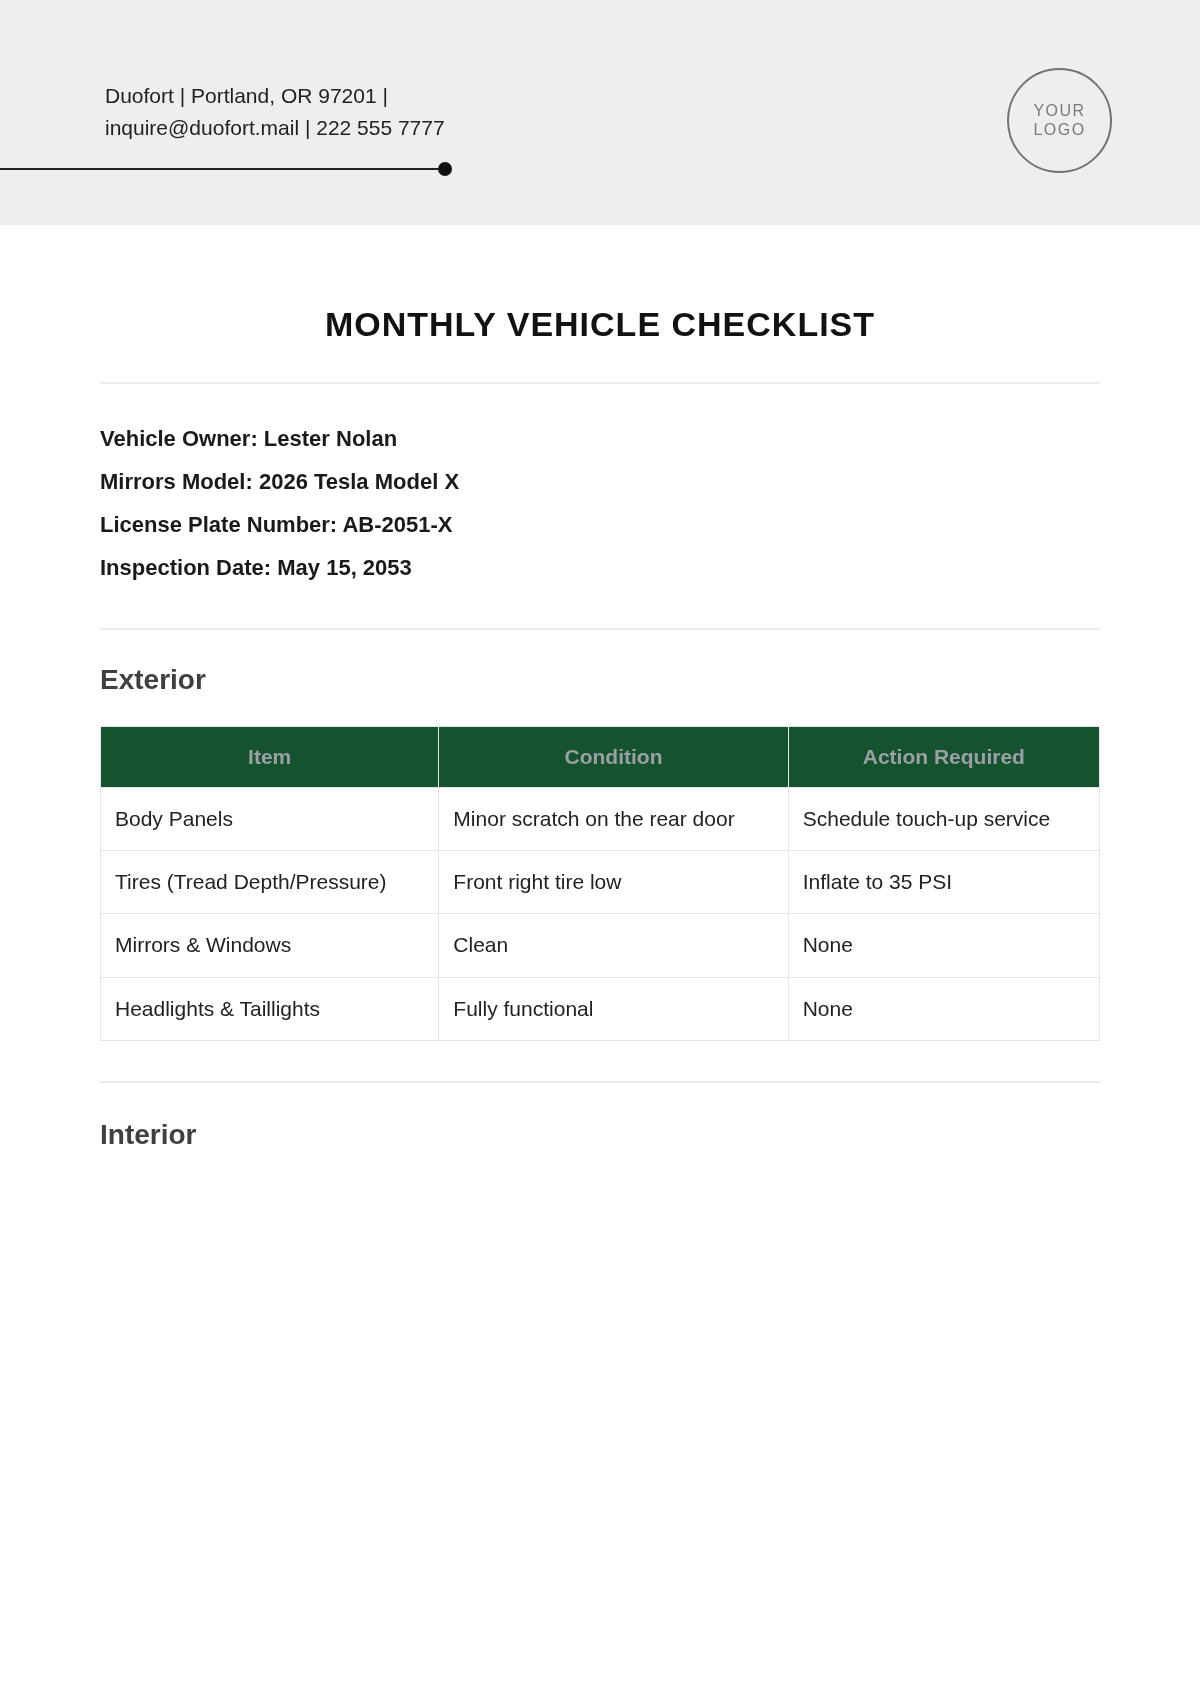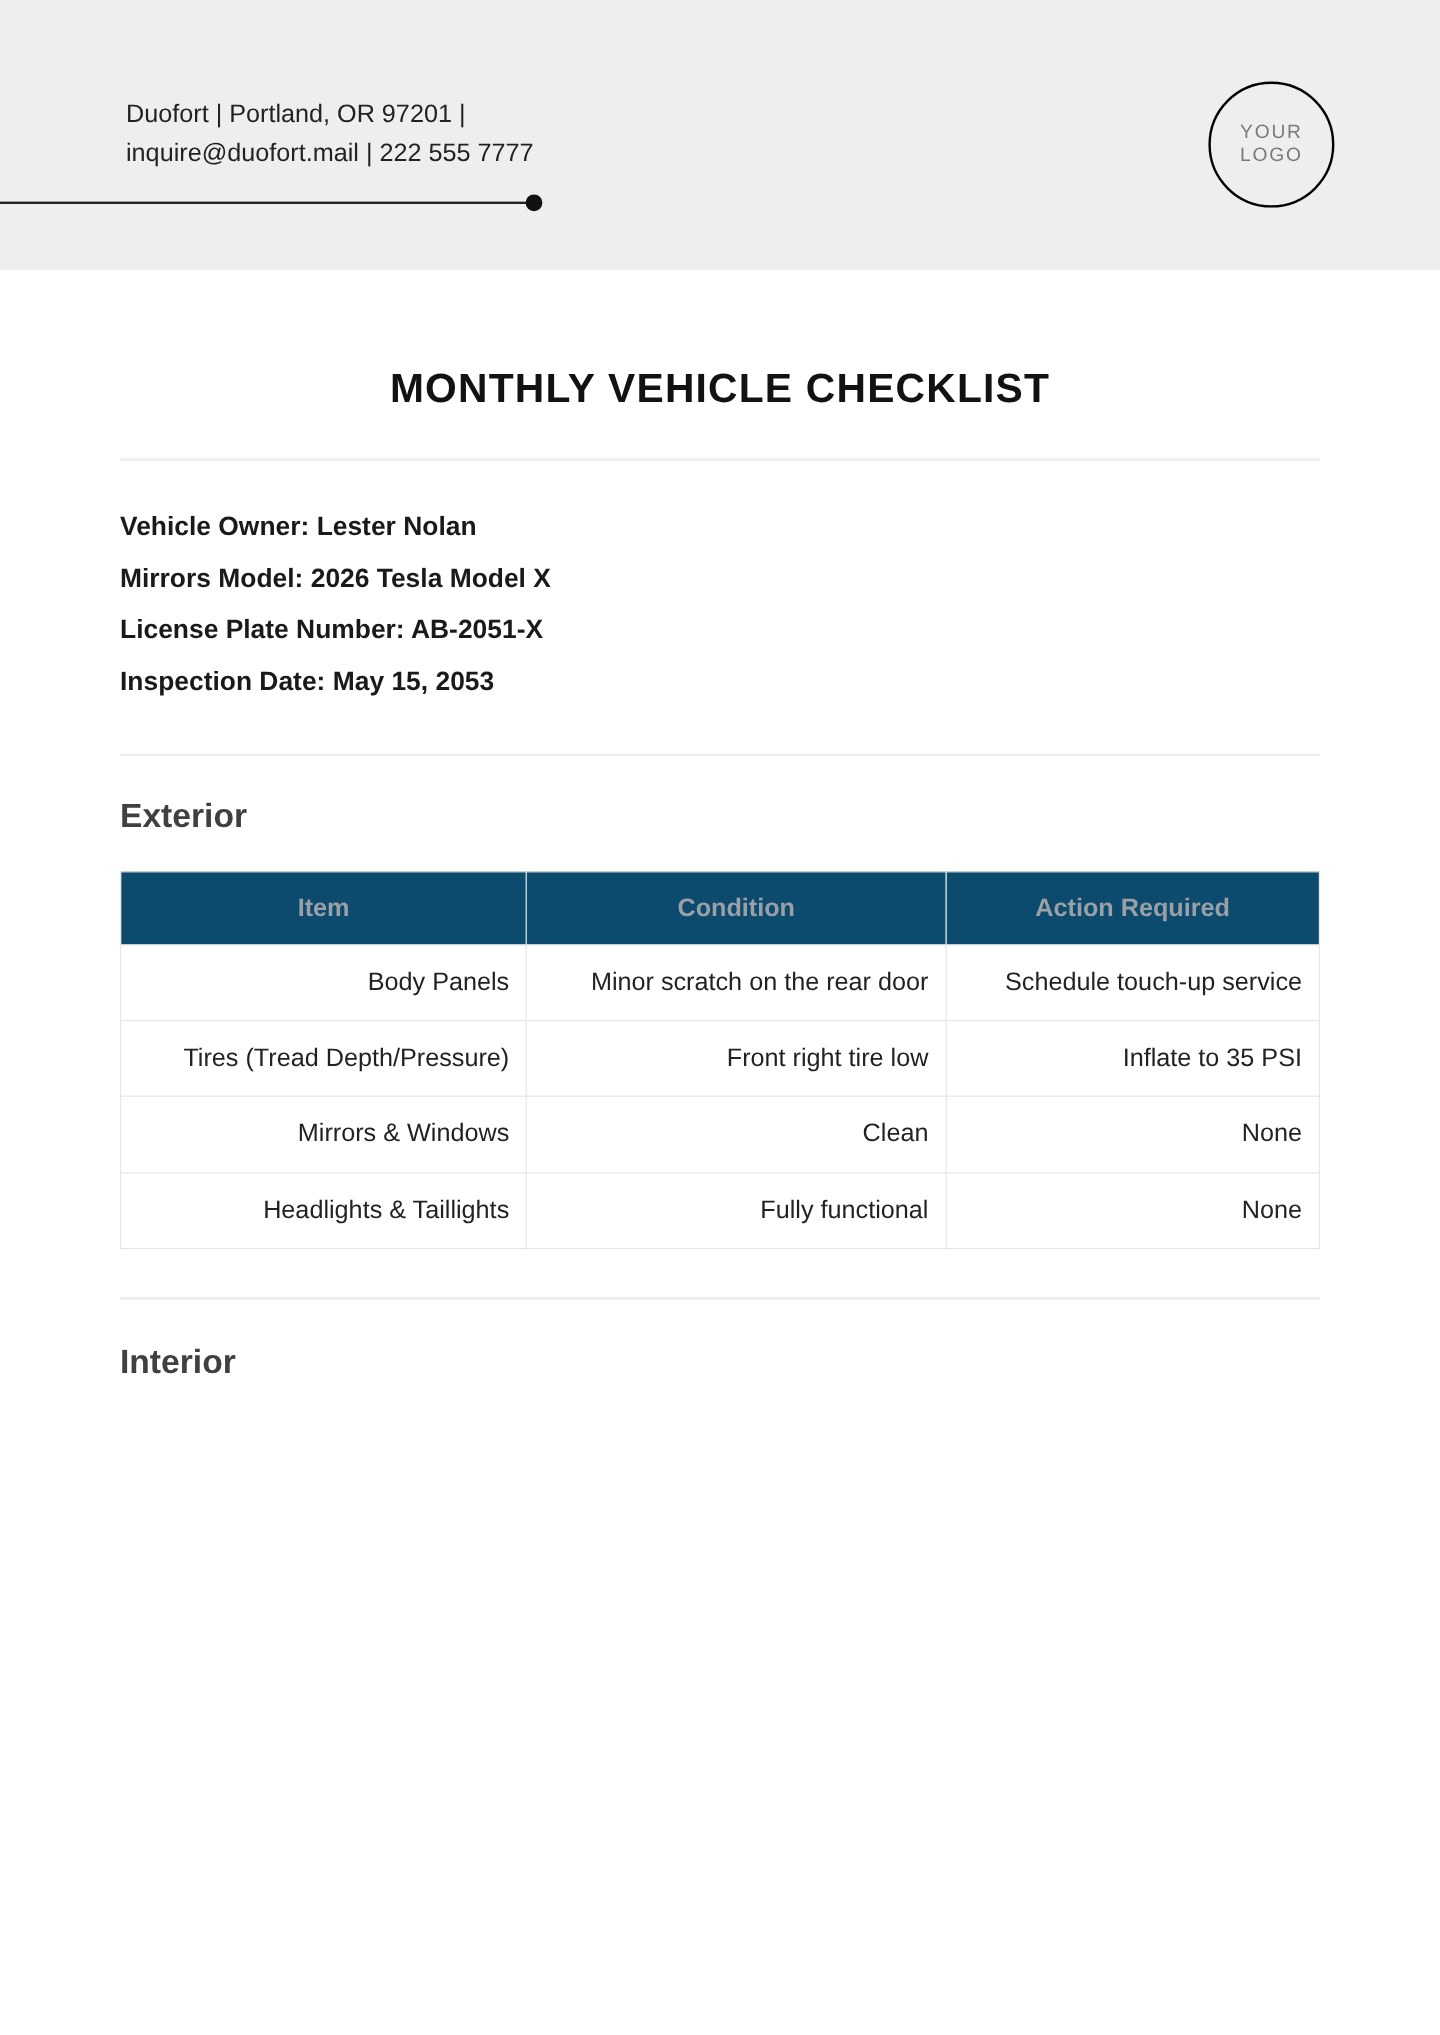--- a/index.html
+++ b/index.html
@@ -27,21 +27,21 @@
       line-height: 1.5;
       color: #222;
       font-weight: 400;
     }
     .logo-circle {
       position: absolute;
       top: 68px;
       right: 88px;
       width: 105px;
       height: 105px;
-      border: 2px solid #000000;
+      border: 2px solid #737373;
       border-radius: 50%;
       display: flex;
       flex-direction: column;
       align-items: center;
       justify-content: center;
       color: #7a7a7a;
       font-size: 16px;
       line-height: 1.15;
       letter-spacing: 1.5px;
       text-align: center;
@@ -93,34 +93,34 @@
       font-weight: 700;
       color: #404040;
       margin-bottom: 30px;
     }
     table.checklist {
       width: 100%;
       border-collapse: collapse;
       margin-bottom: 40px;
     }
     table.checklist th {
-      background: #0c4a6e;
+      background: #14532d;
       color: #9aa0a6;
       font-weight: 700;
       font-size: 21px;
       padding: 18px 14px;
       border: 1px solid #e6e6e6;
       text-align: center;
     }
     table.checklist td {
       border: 1px solid #e6e6e6;
       padding: 16px 14px;
       font-size: 21px;
       color: #222;
-      text-align: right;
+      text-align: left;
       vertical-align: top;
       line-height: 1.45;
     }
     .hr-sep {
       border: none;
       border-top: 2px solid #ececec;
       margin: 36px 0 36px 0;
     }
   </style>
 </head>

